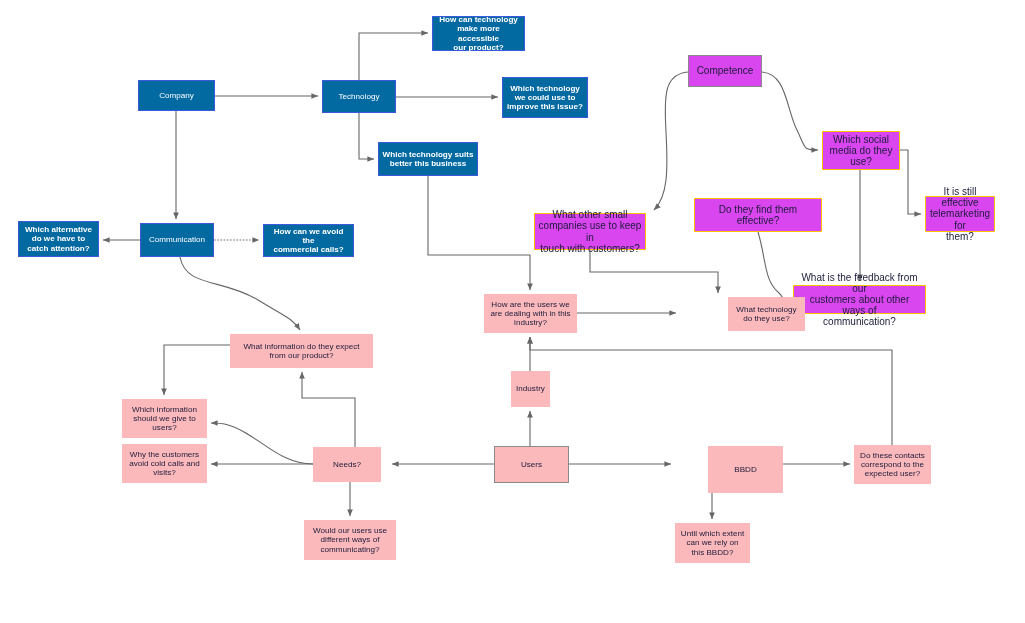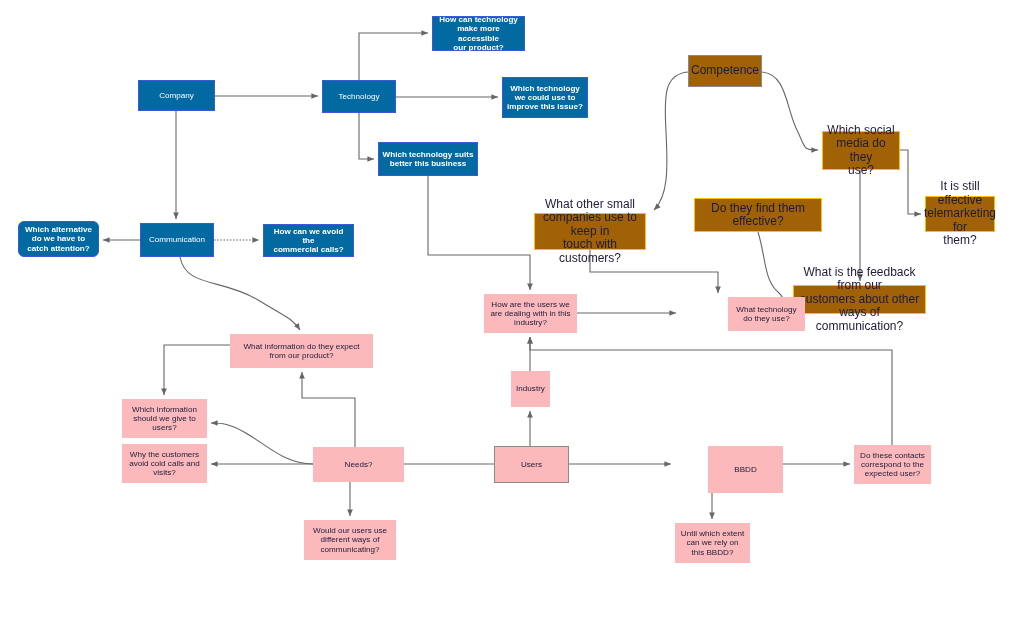--- a/index.html
+++ b/index.html
@@ -39,23 +39,23 @@
     background: #0369a1;
     color: #ffffff;
     font-size: 8.1px;
     font-weight: bold;
     border: 1px solid #3b59dd;
   }
   .node-blue.plain {
     font-weight: normal;
   }
   .node-yellow {
-    background: #a16207;
+    background: #d946ef;
     color: #1b1b3a;
-    font-size: 12px;
+    font-size: 10px;
     border: 1px solid #fcc201;
   }
   .node-yellow.root {
     border: 1.4px solid #8a8a8a;
   }
   .node-pink {
     background: #fcb9bb;
     color: #1b1b3a;
     font-size: 8.1px;
     border: 1px solid #fcb9bb;
@@ -140,21 +140,21 @@
       <div class="node node-blue plain" style="left: 322px; top: 80px; width: 74px; height: 33px;"><span>Technology</span></div>
       <div class="node node-blue" style="left: 432px; top: 16px; width: 93px; height: 35px;"><span>How can technology
 make more accessible
 our product?</span></div>
       <div class="node node-blue" style="left: 502px; top: 77px; width: 86px; height: 41px;"><span>Which technology
 we could use to
 improve this issue?</span></div>
       <div class="node node-blue" style="left: 378px; top: 142px; width: 100px; height: 34px;"><span>Which technology suits
 better this business</span></div>
       <div class="node node-blue plain" style="left: 140px; top: 223px; width: 74px; height: 34px;"><span>Communication</span></div>
-      <div class="node node-blue" style="left: 18px; top: 221px; width: 81px; height: 36px; border-radius: 6px;"><span>Which alternative
+      <div class="node node-blue" style="left: 18px; top: 221px; width: 81px; height: 36px;"><span>Which alternative
 do we have to
 catch attention?</span></div>
       <div class="node node-blue" style="left: 263px; top: 224px; width: 91px; height: 33px;"><span>How can we avoid the
 commercial calls?</span></div>
       <div class="node node-yellow root" style="left: 688px; top: 55px; width: 74px; height: 32px;"><span>Competence</span></div>
       <div class="node node-yellow" style="left: 534px; top: 193px; width: 112px; height: 37px; margin-top: 20px;"><span>What other small
 companies use to keep in
 touch with customers?</span></div>
       <div class="node node-yellow" style="left: 694px; top: 198px; width: 128px; height: 34px;"><span>Do they find them effective?</span></div>
       <div class="node node-yellow" style="left: 822px; top: 131px; width: 78px; height: 39px;"><span>Which social
@@ -181,19 +181,19 @@
 correspond to the
 expected user?</span></div>
       <div class="node node-pink" style="left: 230px; top: 334px; width: 143px; height: 34px;"><span>What information do they expect
 from our product?</span></div>
       <div class="node node-pink" style="left: 122px; top: 399px; width: 85px; height: 39px;"><span>Which information
 should we give to
 users?</span></div>
       <div class="node node-pink" style="left: 122px; top: 444px; width: 85px; height: 39px;"><span>Why the customers
 avoid cold calls and
 visits?</span></div>
-      <div class="node node-pink" style="left: 313px; top: 447px; width: 91px; height: 35px;"><span>Needs?</span></div>
+      <div class="node node-pink" style="left: 313px; top: 447px; width: 68px; height: 35px;"><span>Needs?</span></div>
       <div class="node node-pink" style="left: 304px; top: 520px; width: 92px; height: 40px;"><span>Would our users use
 different ways of
 communicating?</span></div>
     </div>
 
 </div>
 
 </body></html>

